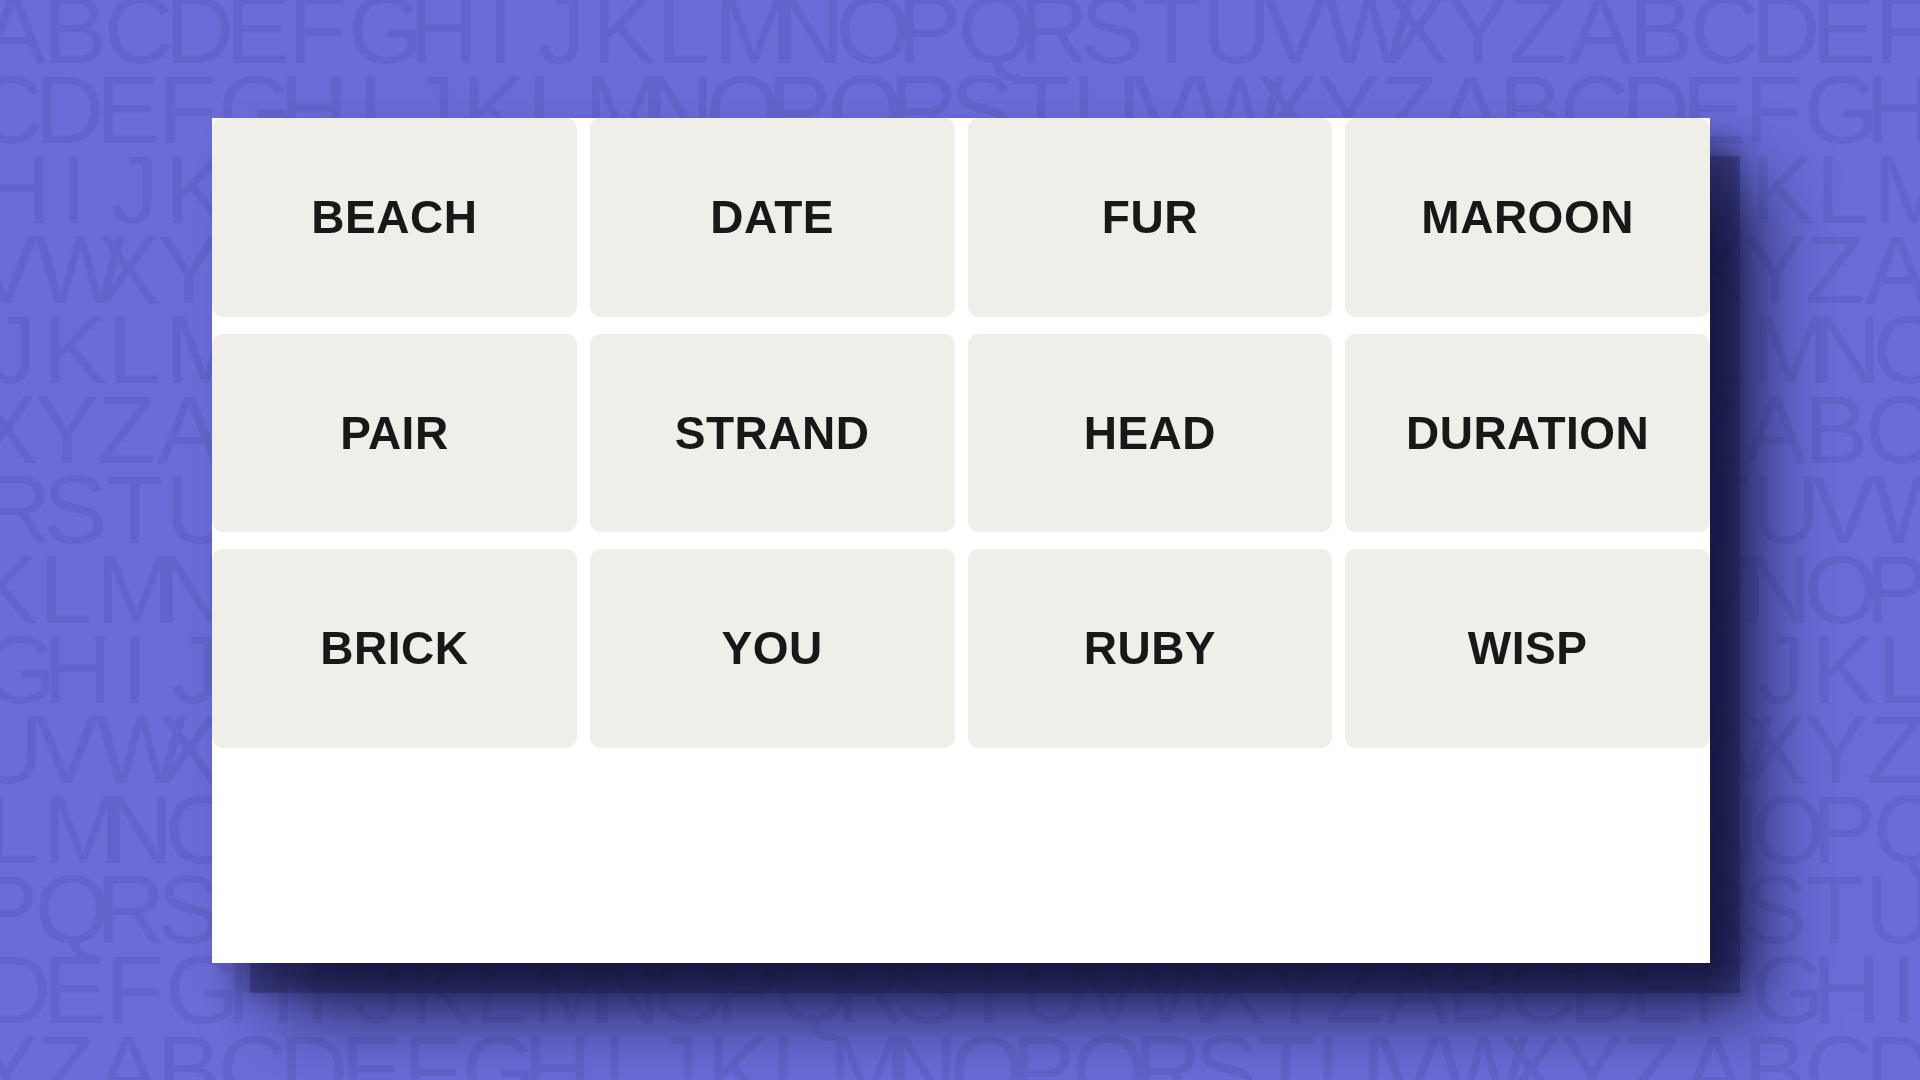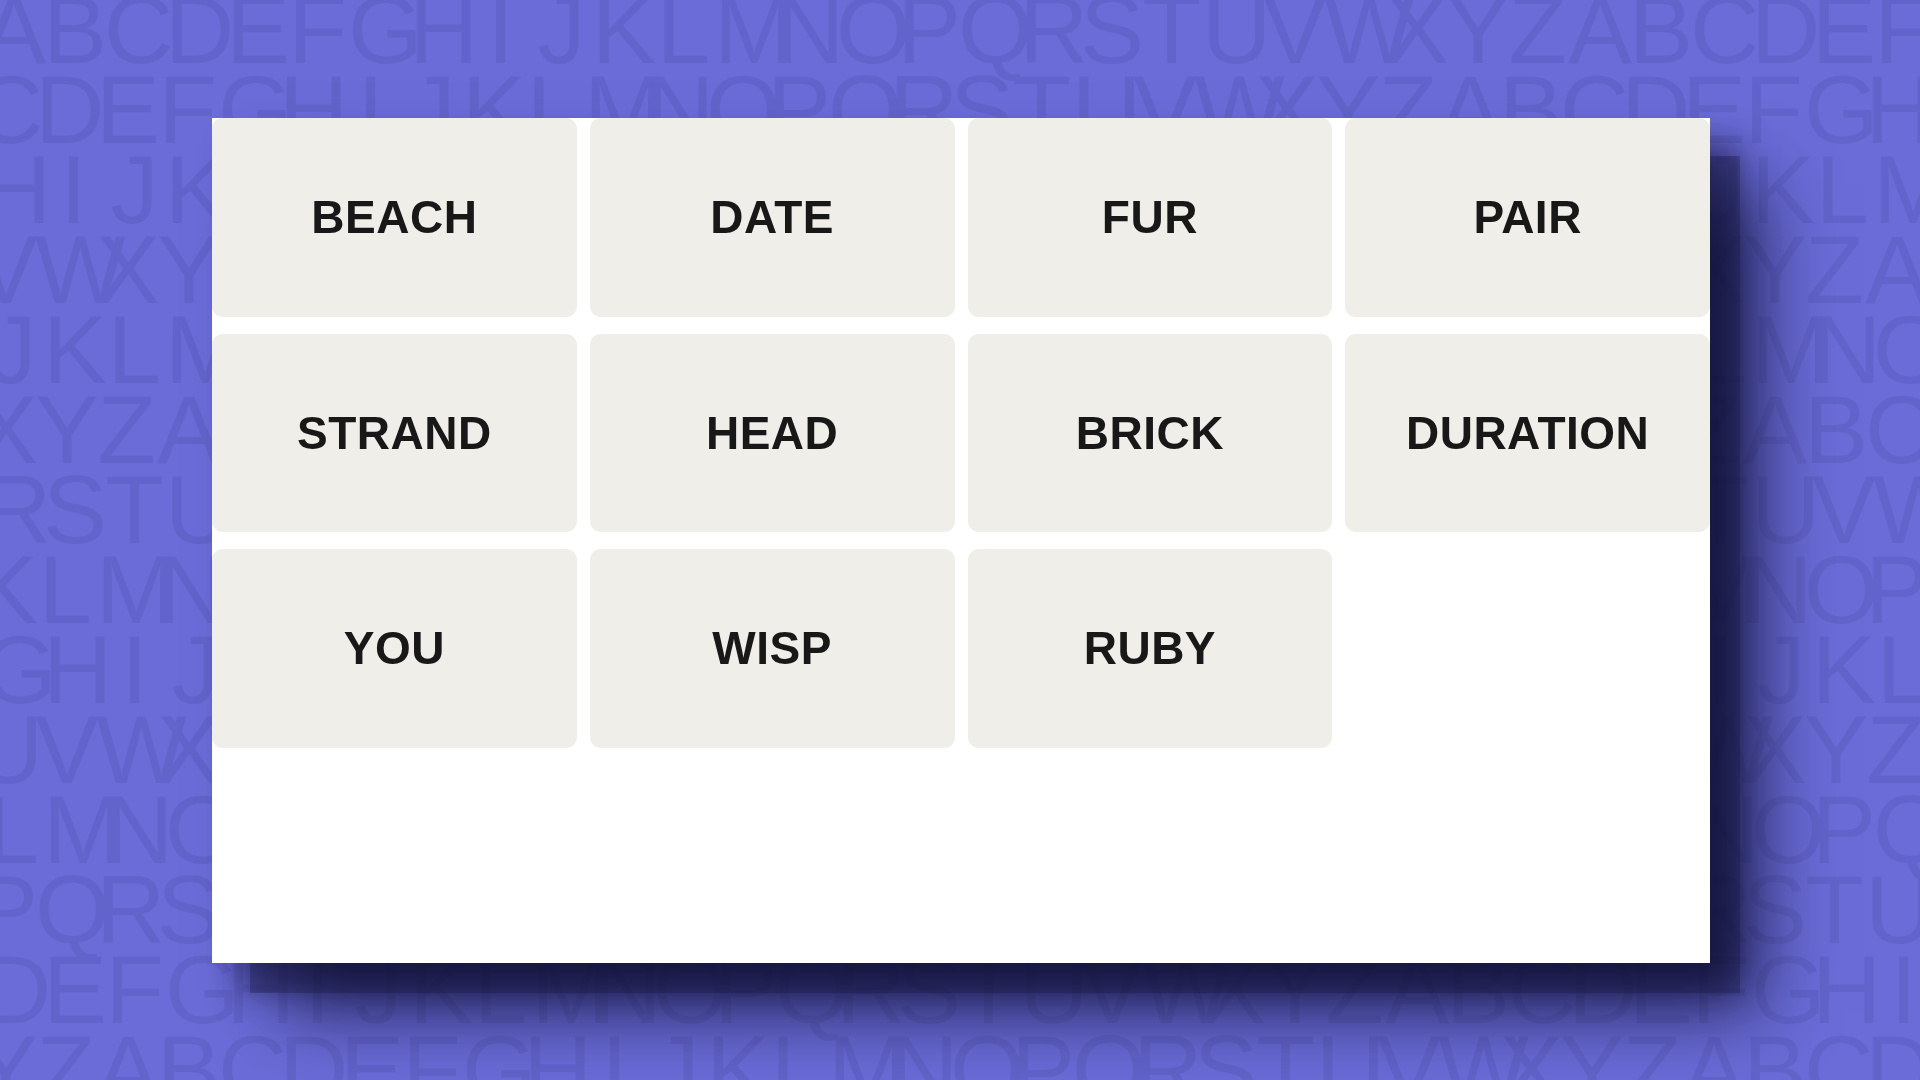--- a/index.html
+++ b/index.html
@@ -125,39 +125,42 @@
       <div class="word-tile">
         <span class="tile-label">BEACH</span>
       </div>
       <div class="word-tile">
         <span class="tile-label">DATE</span>
       </div>
       <div class="word-tile">
         <span class="tile-label">FUR</span>
       </div>
       <div class="word-tile">
+        <span class="tile-label">MAROON</span>
+      </div>
+      <div class="word-tile">
         <span class="tile-label">PAIR</span>
       </div>
       <div class="word-tile">
         <span class="tile-label">STRAND</span>
       </div>
       <div class="word-tile">
         <span class="tile-label">HEAD</span>
       </div>
       <div class="word-tile">
-        <span class="tile-label">BRICK</span>
+        <span class="tile-label">DURATION</span>
       </div>
       <div class="word-tile">
-        <span class="tile-label">DURATION</span>
+        <span class="tile-label">BRICK</span>
       </div>
       <div class="word-tile">
         <span class="tile-label">YOU</span>
       </div>
       <div class="word-tile">
-        <span class="tile-label">WISP</span>
+        <span class="tile-label">RUBY</span>
       </div>
       <div class="word-tile">
-        <span class="tile-label">RUBY</span>
+        <span class="tile-label">WISP</span>
       </div>
     </div>
 </div>
 
 <div id="shadow-vignette"></div>
 
 </body></html>

